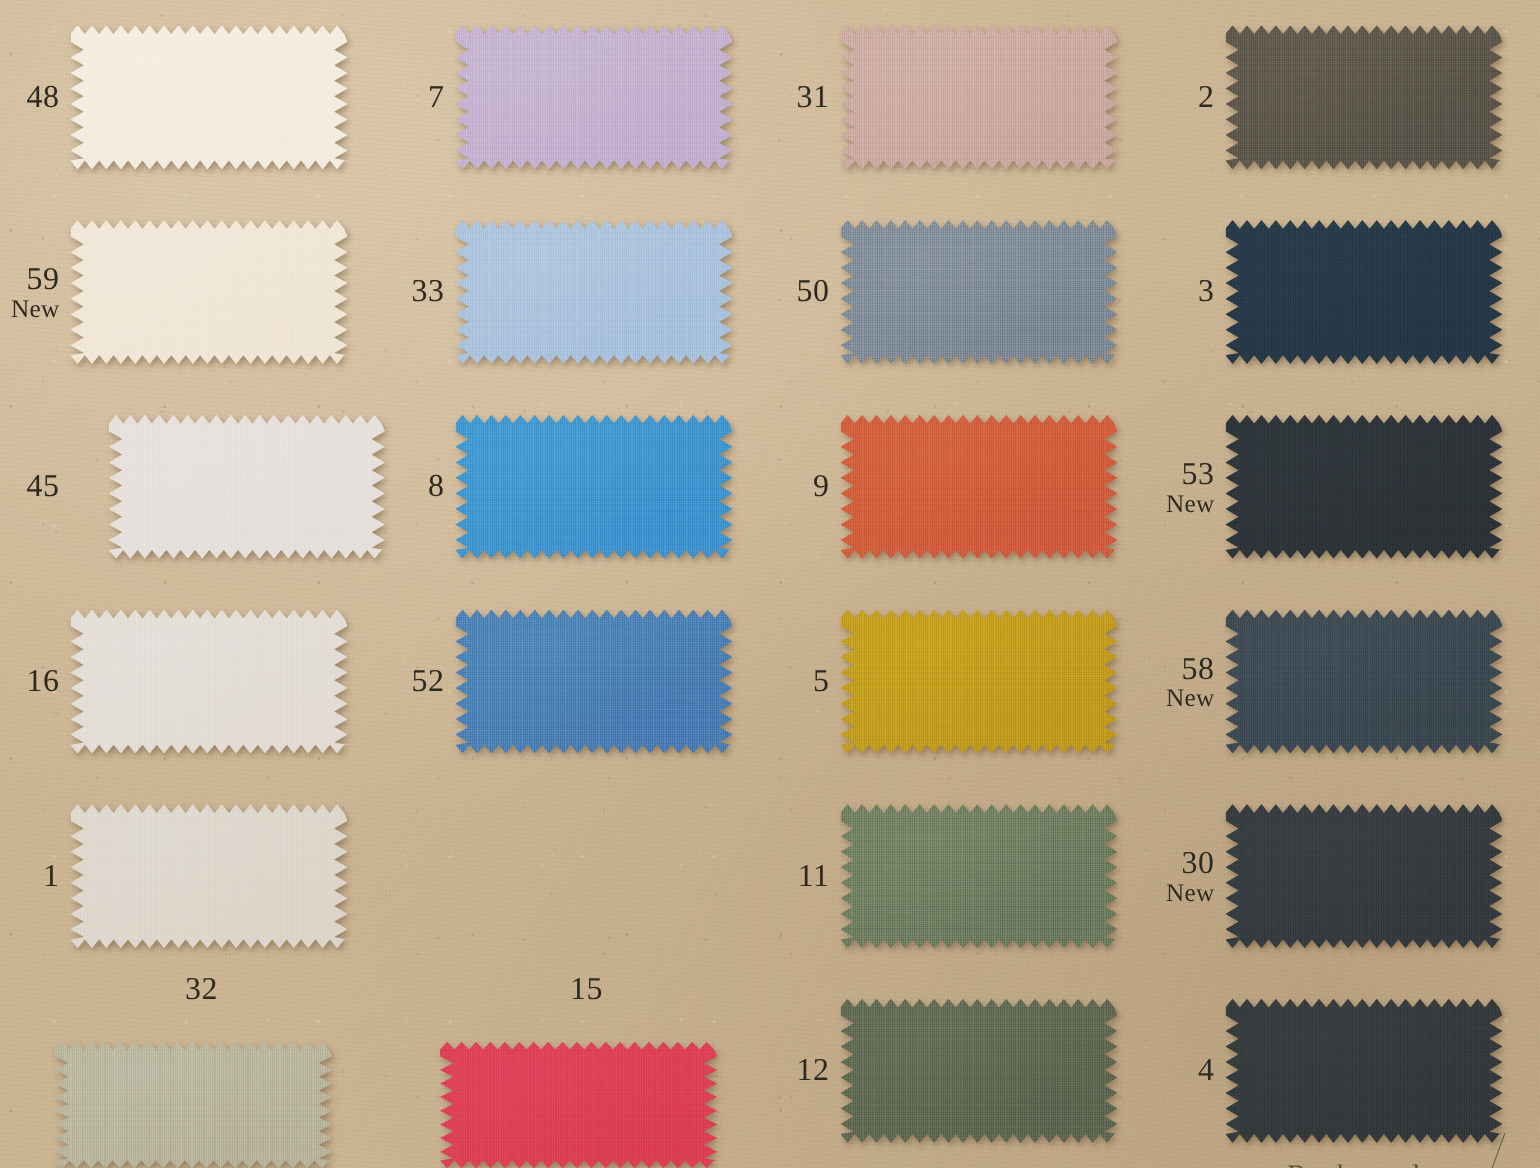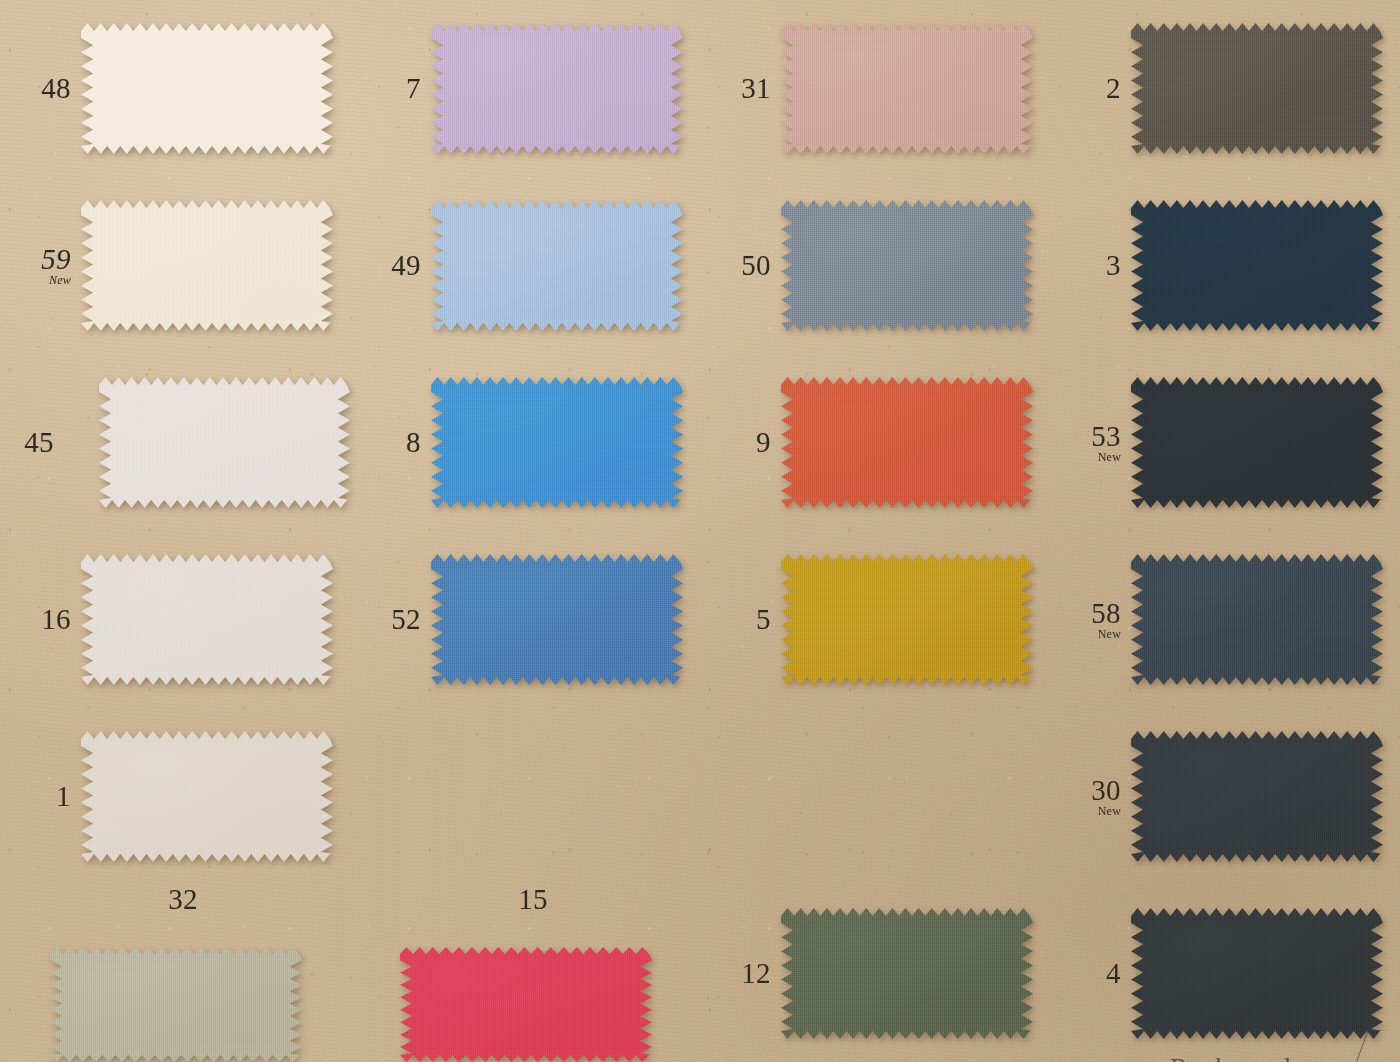--- a/index.html
+++ b/index.html
@@ -53,42 +53,41 @@
     position: absolute;
     inset: 0;
     display: grid;
     grid-template-columns: repeat(4, 350px);
     grid-template-rows: repeat(6, 177px);
   }
   .cell {
     position: relative;
     display: flex;
     align-items: center;
-    justify-content: center;
   }
 
   
   .label {
     width: 62px;
     flex: 0 0 62px;
     text-align: right;
     padding-right: 8px;
     color: #2d2a22;
     line-height: 1;
     user-select: none;
     text-shadow: 0 0 1px rgba(203,180,146,.5);
   }
   .label .num {
     display: block;
     font-size: 29px;
     letter-spacing: .4px;
   }
   .label .sub {
     display: block;
-    font-size: 12px;
+    font-size: 23px;
     margin-top: 0;
     letter-spacing: .2px;
   }
   .label .sub:empty { display: none; }
 
   
   .swatch-wrap {
     position: relative;
     width: 252px;
     height: 131px;
@@ -202,32 +201,32 @@
         </div>
       </div>
       <div class="cell" style="grid-area: 1 / 4;">
         <div class="label">
           <span class="num">2</span>
         </div>
         <div class="swatch-wrap">
           <div class="swatch" style="background: rgb(91, 85, 74);"></div>
         </div>
       </div>
-      <div class="cell" style="grid-area: 2 / 1; font-style: italic;">
+      <div class="cell" style="grid-area: 2 / 1;">
         <div class="label">
           <span class="num">59</span>
           <span class="sub">New</span>
         </div>
         <div class="swatch-wrap">
           <div class="swatch" style="background: rgb(240, 230, 214);"></div>
         </div>
       </div>
       <div class="cell" style="grid-area: 2 / 2;">
         <div class="label">
-          <span class="num">49</span>
+          <span class="num">33</span>
         </div>
         <div class="swatch-wrap">
           <div class="swatch" style="background: rgb(168, 193, 220);"></div>
         </div>
       </div>
       <div class="cell" style="grid-area: 2 / 3;">
         <div class="label">
           <span class="num">50</span>
         </div>
         <div class="swatch-wrap">
@@ -307,20 +306,28 @@
         <div class="swatch-wrap">
           <div class="swatch" style="background: rgb(59, 71, 80);"></div>
         </div>
       </div>
       <div class="cell" style="grid-area: 5 / 1;">
         <div class="label">
           <span class="num">1</span>
         </div>
         <div class="swatch-wrap">
           <div class="swatch" style="background: rgb(221, 214, 203);"></div>
+        </div>
+      </div>
+      <div class="cell" style="grid-area: 5 / 3;">
+        <div class="label">
+          <span class="num">11</span>
+        </div>
+        <div class="swatch-wrap">
+          <div class="swatch" style="background: rgb(109, 123, 95);"></div>
         </div>
       </div>
       <div class="cell" style="grid-area: 5 / 4;">
         <div class="label">
           <span class="num">30</span>
           <span class="sub">New</span>
         </div>
         <div class="swatch-wrap">
           <div class="swatch" style="background: rgb(52, 58, 62);"></div>
         </div>

